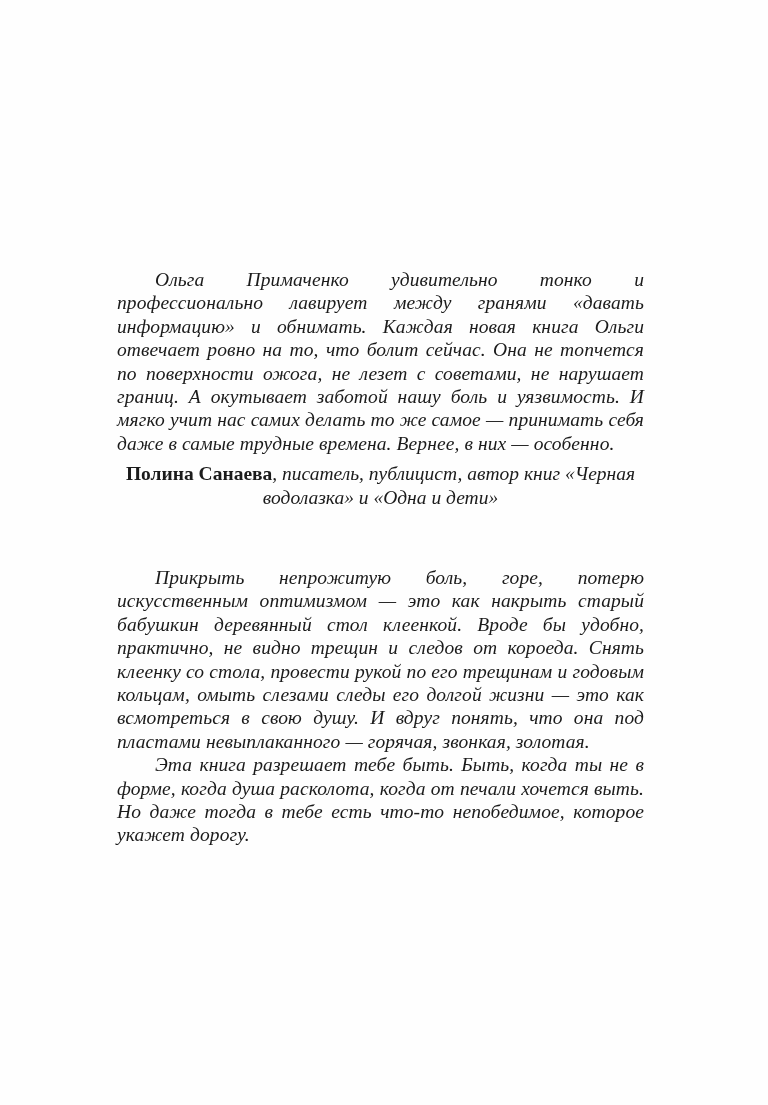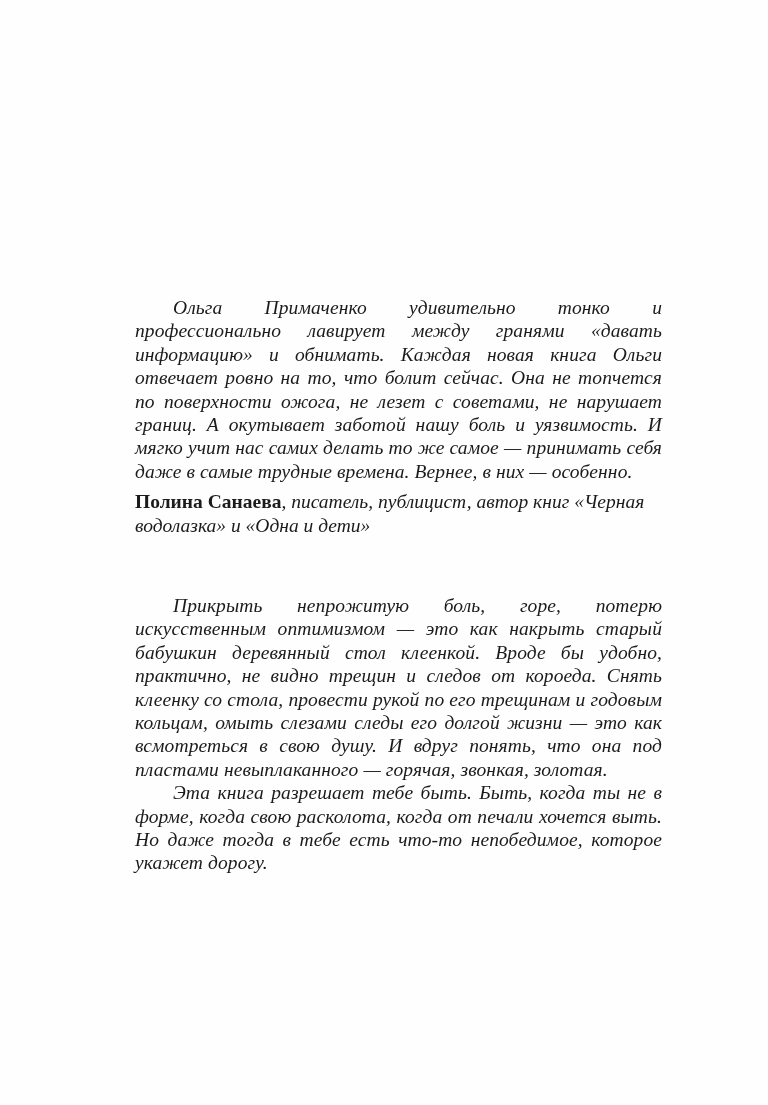--- a/index.html
+++ b/index.html
@@ -11,55 +11,54 @@
     position: relative;
     width: 768px;
     height: 1105px;
     background: #fefefe;
     color: #1b1b1b;
     font-family: "Liberation Serif", serif;
     overflow: hidden;
   }
   .review {
     position: absolute;
-    left: 135px;
+    left: 117px;
     width: 527px;
-    margin-top: 28px;
   }
   .review-1 { top: 268px; }
   .review-2 { top: 566px; }
   .para {
     margin: 0;
     font-style: italic;
     font-size: 19.5px;
     line-height: 23.4px;
     text-align: justify;
     text-indent: 38px;
     letter-spacing: 0.1px;
   }
   .attribution {
     margin: 7px 0 0 0;
     font-style: italic;
     font-size: 19.5px;
     line-height: 23.4px;
-    text-align: left;
+    text-align: center;
   }
   .attribution .author-name {
     font-style: normal;
     font-weight: bold;
   }
 </style>
 </head>
 <body>
 
 <div class="page">
 
   <section class="review review-1">
     <p class="para">Ольга Примаченко удивительно тонко и профессионально лавирует между гранями «давать информацию» и обнимать. Каждая новая книга Ольги отвечает ровно на то, что болит сейчас. Она не топчется по поверхности ожога, не лезет с советами, не нарушает границ. А окутывает заботой нашу боль и уязвимость. И мягко учит нас самих делать то же самое — принимать себя даже в самые трудные времена. Вернее, в них — особенно.</p>
     <p class="attribution"><span class="author-name">Полина Санаева</span><span class="author-desc">, писатель, публицист, автор книг «Черная водолазка» и «Одна и дети»</span></p>
   </section>
 
   <section class="review review-2">
     <p class="para">Прикрыть непрожитую боль, горе, потерю искусственным оптимизмом — это как накрыть старый бабушкин деревянный стол клеенкой. Вроде бы удобно, практично, не видно трещин и следов от короеда. Снять клеенку со стола, провести рукой по его трещинам и годовым кольцам, омыть слезами следы его долгой жизни — это как всмотреться в свою душу. И вдруг понять, что она под пластами невыплаканного — горячая, звонкая, золотая.</p>
-    <p class="para">Эта книга разрешает тебе быть. Быть, когда ты не в форме, когда свою расколота, когда от печали хочется выть. Но даже тогда в тебе есть что-то непобедимое, которое укажет дорогу.</p>
+    <p class="para">Эта книга разрешает тебе быть. Быть, когда ты не в форме, когда душа расколота, когда от печали хочется выть. Но даже тогда в тебе есть что-то непобедимое, которое укажет дорогу.</p>
   </section>
 
 </div>
 
 </body></html>

